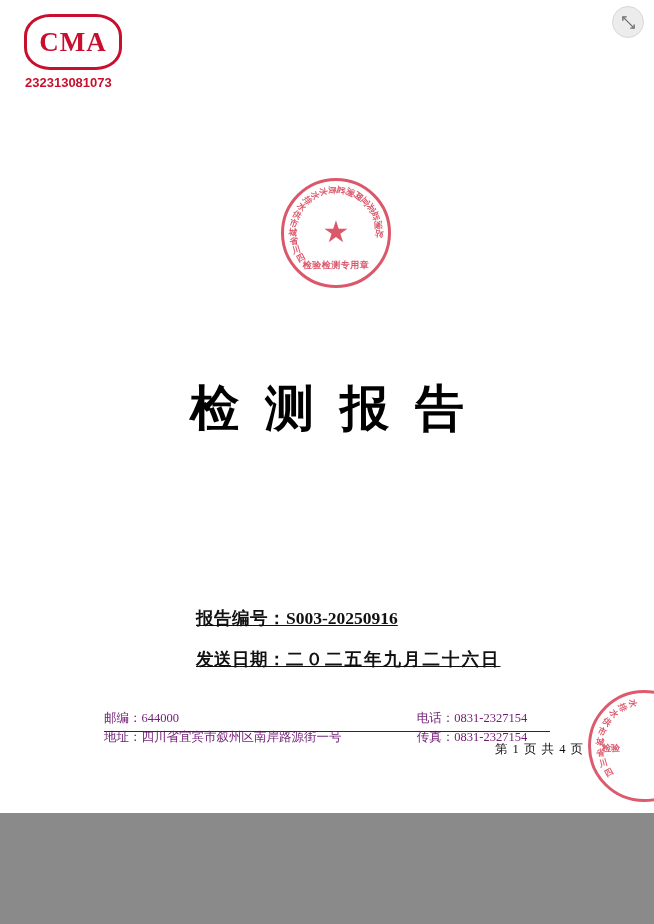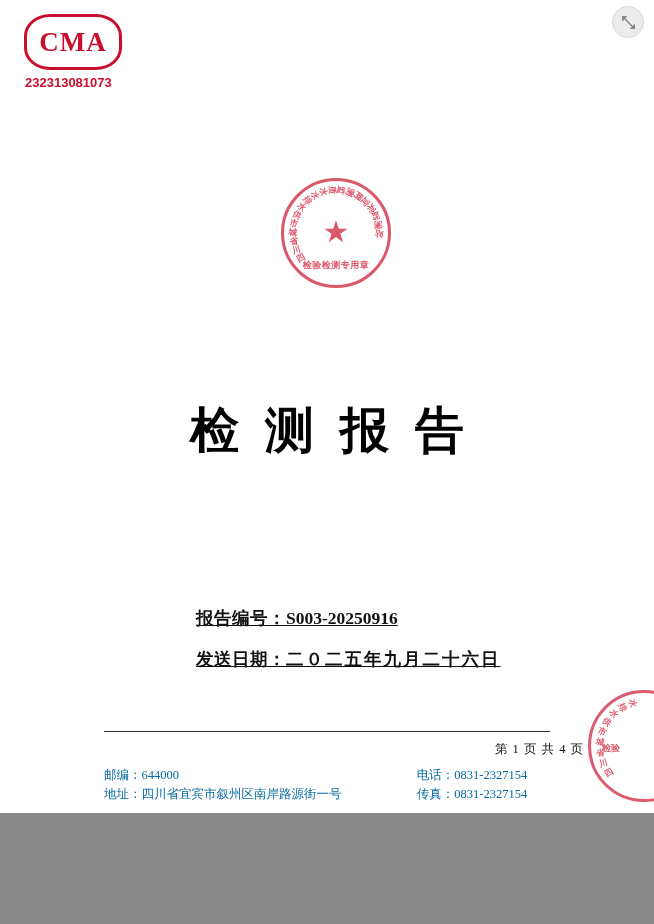--- a/index.html
+++ b/index.html
@@ -132,21 +132,21 @@
     text-align: center;
     font-size: 9px;
     font-weight: bold;
     color: #d4334a;
     letter-spacing: 0.5px;
   }
 
   
   .doc-title {
     position: absolute;
-    top: 398px;
+    top: 376px;
     left: 0;
     width: 100%;
     text-align: center;
     font-family: "Liberation Serif", serif;
     font-weight: bold;
     font-size: 49px;
     letter-spacing: 26px;
     text-indent: 26px;
     color: #000;
   }
@@ -170,25 +170,25 @@
   .footer-rule {
     position: absolute;
     left: 104px;
     top: 731px;
     width: 446px;
     border-top: 1px solid #2b2b2b;
   }
   .footer {
     position: absolute;
     left: 104px;
-    top: 766px;
+    top: 709px;
     width: 446px;
     font-size: 12.5px;
     line-height: 19px;
-    color: #0369a1;
+    color: #701a75;
   }
   .footer-row { display: flex; }
   .footer-col-left { width: 290px; }
   .footer-col-right { width: 156px; text-align: center; }
 
   .page-number {
     position: absolute;
     right: 70px;
     bottom: 55px;
     font-size: 12.5px;

